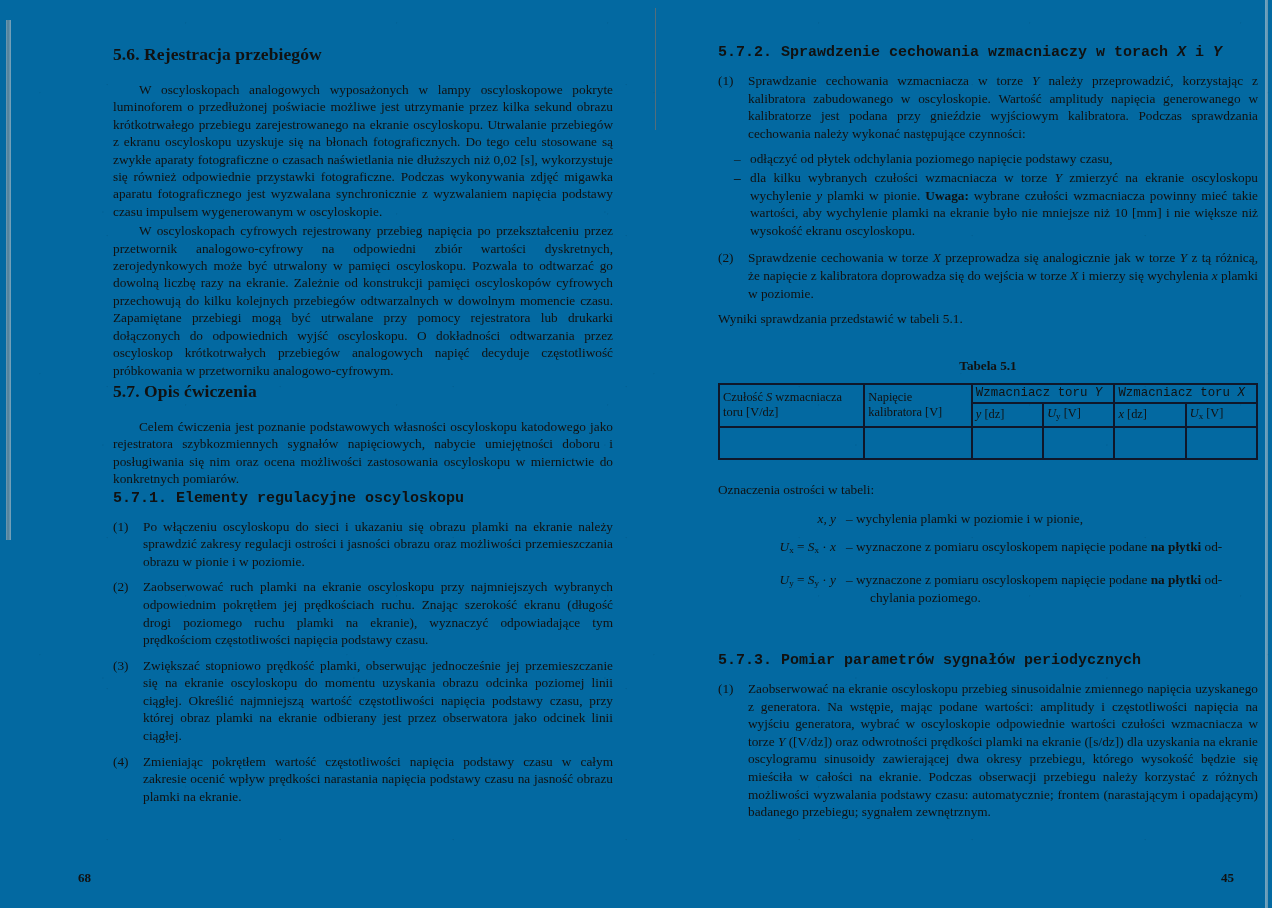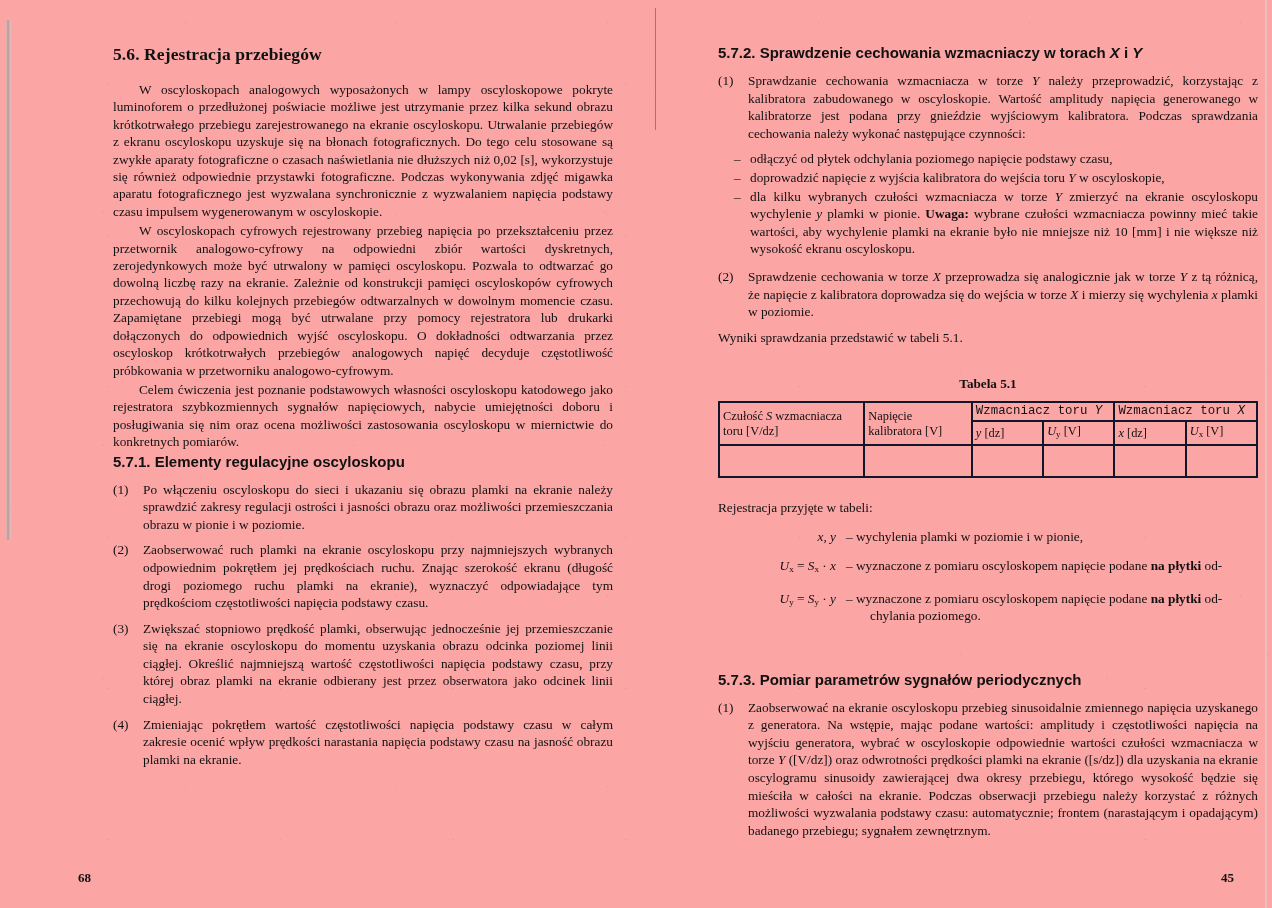--- a/index.html
+++ b/index.html
@@ -8,21 +8,21 @@
     background: #ffffff;
   }
   body {
     font-family: "Liberation Serif", "DejaVu Serif", serif;
     color: #111111;
   }
   #scan {
     position: relative;
     width: 1272px;
     height: 908px;
-    background: #fca5a5;
+    background: #0369a1;
     overflow: hidden;
   }
   
   .scan-edge-left {
     position: absolute;
     left: 6px; top: 20px;
     width: 5px; height: 520px;
     background: linear-gradient(to right, #c9c9c9, #8e8e8e 40%, #d8d8d8);
     opacity: .55;
     filter: blur(0.4px);
@@ -55,21 +55,21 @@
   .colwrap-right { position:absolute; left: 58px;  top: 44px; width: 540px; }
 
   h2.section {
     font-family: "Liberation Serif", "DejaVu Serif", serif;
     font-weight: bold;
     font-size: 17.5px;
     margin: 0 0 16px 0;
     letter-spacing: .1px;
   }
   h3.subsection {
-    font-family: Liberation Sans, sans-serif;
+    font-family: Liberation Mono, monospace;
     font-weight: bold;
     font-size: 15px;
     margin: 0 0 11px 0;
   }
   .sp-before-sec { margin-top: 26px; }
   .sp-before-sub { margin-top: 24px; }
 
   p.body {
     font-size: 13.3px;
     line-height: 17.4px;
@@ -198,20 +198,21 @@
   <div class="gutter-line"></div>
 
   <div class="page page-left">
     <div class="colwrap-left">
 
       <h2 class="section">5.6. Rejestracja przebiegów</h2>
 
       <p class="body">W oscyloskopach analogowych wyposażonych w lampy oscyloskopowe pokryte luminoforem o przedłużonej poświacie możliwe jest utrzymanie przez kilka sekund obrazu krótkotrwałego przebiegu zarejestrowanego na ekranie oscyloskopu. Utrwalanie przebiegów z ekranu oscyloskopu uzyskuje się na błonach fotograficznych. Do tego celu stosowane są zwykłe aparaty fotograficzne o czasach naświetlania nie dłuższych niż 0,02 [s], wykorzystuje się również odpowiednie przystawki fotograficzne. Podczas wykonywania zdjęć migawka aparatu fotograficznego jest wyzwalana synchronicznie z wyzwalaniem napięcia podstawy czasu impulsem wygenerowanym w oscyloskopie.</p>
       <p class="body">W oscyloskopach cyfrowych rejestrowany przebieg napięcia po przekształceniu przez przetwornik analogowo-cyfrowy na odpowiedni zbiór wartości dyskretnych, zerojedynkowych może być utrwalony w pamięci oscyloskopu. Pozwala to odtwarzać go dowolną liczbę razy na ekranie. Zależnie od konstrukcji pamięci oscyloskopów cyfrowych przechowują do kilku kolejnych przebiegów odtwarzalnych w dowolnym momencie czasu. Zapamiętane przebiegi mogą być utrwalane przy pomocy rejestratora lub drukarki dołączonych do odpowiednich wyjść oscyloskopu. O dokładności odtwarzania przez oscyloskop krótkotrwałych przebiegów analogowych napięć decyduje częstotliwość próbkowania w przetworniku analogowo-cyfrowym.</p>
 
+      <h2 class="section sp-before-sec">5.7. Opis ćwiczenia</h2>
 
       <p class="body">Celem ćwiczenia jest poznanie podstawowych własności oscyloskopu katodowego jako rejestratora szybkozmiennych sygnałów napięciowych, nabycie umiejętności doboru i posługiwania się nim oraz ocena możliwości zastosowania oscyloskopu w miernictwie do konkretnych pomiarów.</p>
 
       <h3 class="subsection sp-before-sub">5.7.1. Elementy regulacyjne oscyloskopu</h3>
 
       <div class="numlist">
         <div class="numitem">
           <span class="marker">(1)</span>
           <span>Po włączeniu oscyloskopu do sieci i ukazaniu się obrazu plamki na ekranie należy sprawdzić zakresy regulacji ostrości i jasności obrazu oraz możliwości przemieszczania obrazu w pionie i w poziomie.</span>
         </div>
@@ -248,21 +249,20 @@
         </div>
       </div>
 
       <div class="dashlist">
         <div class="dashitem">
           <span class="dash">–</span>
           <span>odłączyć od płytek odchylania poziomego napięcie podstawy czasu,</span>
         </div>
         <div class="dashitem">
           <span class="dash">–</span>
-          <span><span>doprowadzić napięcie z wyjścia kalibratora do wejścia toru </span><i class="var">Y</i><span> w oscyloskopie,</span></span>
         </div>
         <div class="dashitem">
           <span class="dash">–</span>
           <span><span>dla kilku wybranych czułości wzmacniacza w torze </span><i class="var">Y</i><span> zmierzyć na ekranie oscyloskopu wychylenie </span><i class="var">y</i><span> plamki w pionie. </span><b class="bold">Uwaga:</b><span> wybrane czułości wzmacniacza powinny mieć takie wartości, aby wychylenie plamki na ekranie było nie mniejsze niż 10 [mm] i nie większe niż wysokość ekranu oscyloskopu.</span></span>
         </div>
       </div>
 
       <div class="numlist">
         <div class="numitem" style="margin-top:10px;">
           <span class="marker">(2)</span>
@@ -312,21 +312,21 @@
             <td></td>
             <td></td>
             <td></td>
             <td></td>
             <td></td>
             <td></td>
           </tr>
         </tbody>
       </table>
 
-      <div class="legend-intro">Rejestracja przyjęte w tabeli:</div>
+      <div class="legend-intro">Oznaczenia ostrości w tabeli:</div>
 
       <div class="formula-row">
         <div class="formula-lhs"><i class="var">x, y</i></div>
         <div class="formula-rhs"><span>–</span>&nbsp;<span>wychylenia plamki w poziomie i w pionie,</span></div>
       </div>
 
       <div class="formula-row">
         <div class="formula-lhs"><i class="var">U</i><sub class="s">x</sub><span> = </span><i class="var">S</i><sub class="s">x</sub><span> · </span><i class="var">x</i></div>
         <div class="formula-rhs"><span>–</span>&nbsp;<span>wyznaczone z pomiaru oscyloskopem napięcie podane </span><b class="bold">na płytki</b><span> od-</span></div>
       </div>

